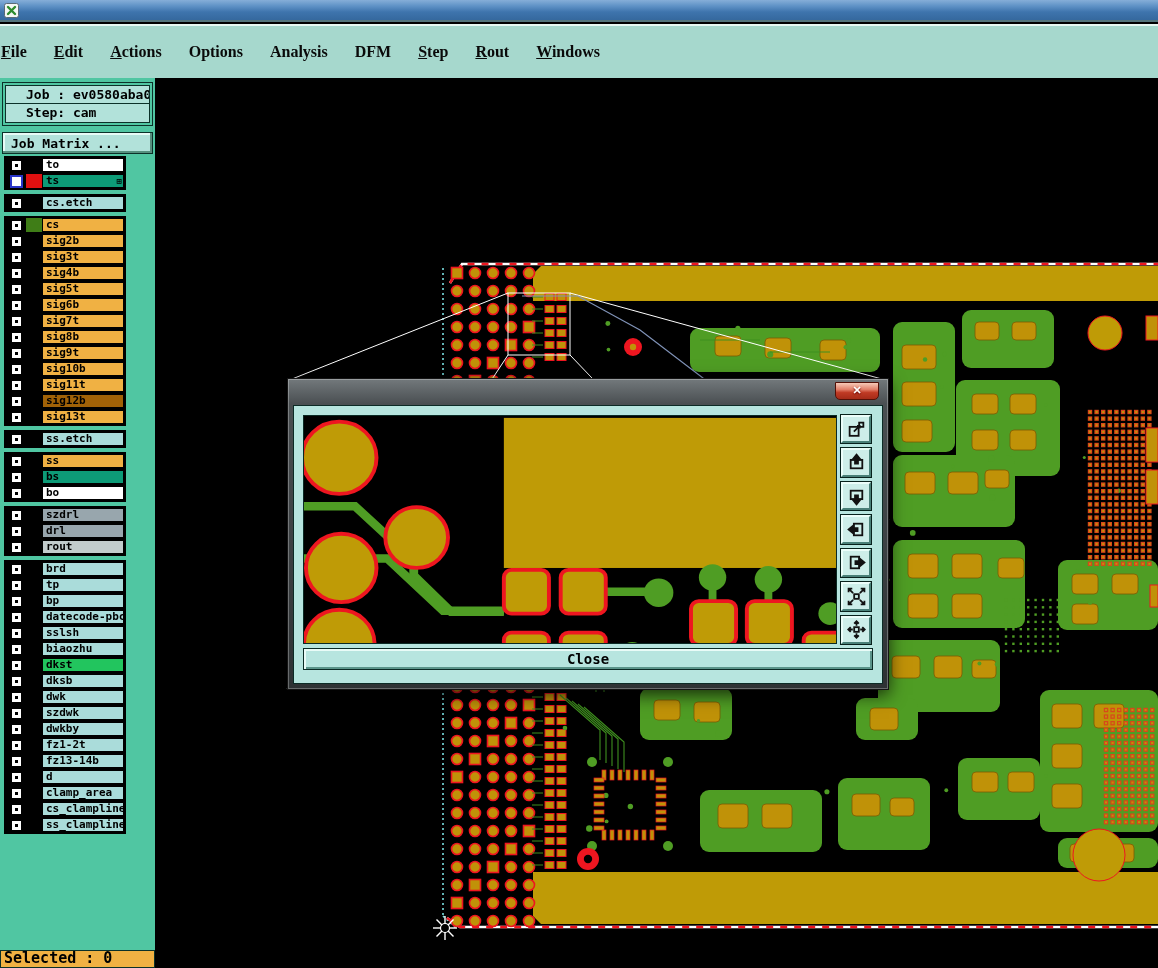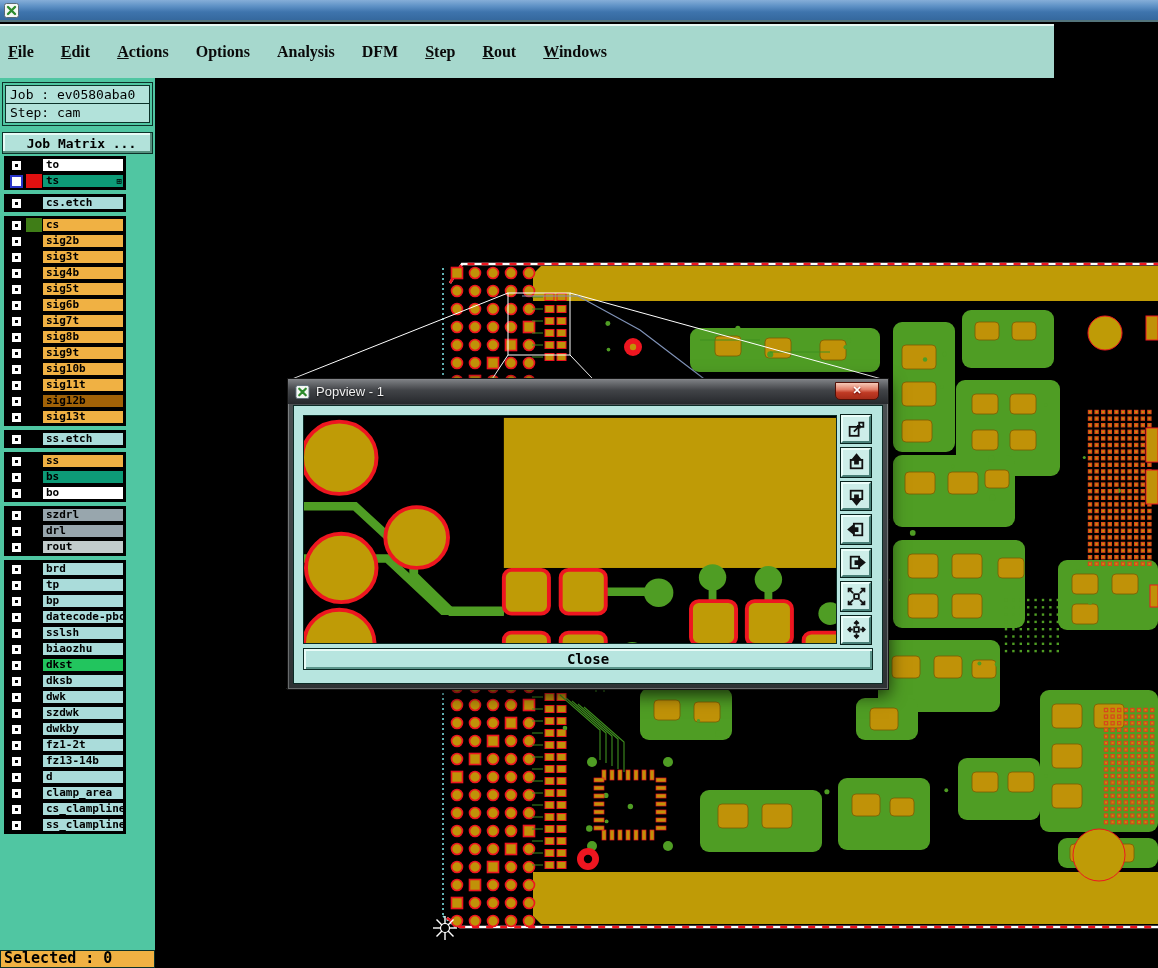--- a/index.html
+++ b/index.html
@@ -6,35 +6,35 @@
   html,body { width:1158px; height:968px; overflow:hidden; background:#000; font-family:"DejaVu Sans Mono", monospace; }
 
   
   .titlebar { position:absolute; left:0; top:0; width:1158px; height:22px;
     background:linear-gradient(180deg,#86aed8 0%,#5f92c6 30%,#3e74ad 60%,#35689e 100%);
     display:flex; align-items:center; padding-left:4px; border-bottom:2px solid #53747b; }
   .titlebar .wtitle { font-family:"Liberation Sans", sans-serif; font-size:13px; color:#10181f; margin-left:6px; white-space:nowrap; }
   .appicon { width:15px; height:15px; flex:0 0 15px; }
 
   
-  .menubar { position:absolute; left:0; top:24px; width:1054px; height:54px;
-    background:#a6d8cd; border-top:2px solid #e6f8f2; display:flex; align-items:center; padding-left:8px; }
+  .menubar { position:absolute; left:0; top:24px; width:1158px; height:54px;
+    background:#a6d8cd; border-top:2px solid #e6f8f2; display:flex; align-items:center; padding-left:1px; }
   .menu-item { font-family:"Liberation Serif", serif; font-weight:bold; font-size:16px; color:#0a0a0a;
     margin-right:27px; cursor:default; white-space:nowrap; }
   .menu-item u { text-decoration:underline; }
 
   
   .sidebar { position:absolute; left:0; top:78px; width:155px; height:874px; background:#50c6a2; }
   .jobbox { margin:4px 2px 0 2px; border:1px solid #0c3129; background:#50c6a2; padding:2px; }
   .jobline { background:#b2e2da; border:1px solid #0c3129; height:19px; line-height:17px;
-    font-size:13px; font-weight:normal; color:#000; padding-left:4px; white-space:nowrap; overflow:hidden; }
+    font-size:13px; font-weight:bold; color:#000; padding-left:20px; white-space:nowrap; overflow:hidden; }
   .jobline + .jobline { border-top:none; }
   .jobmatrix { margin:6px 2px 0 2px; height:22px; width:151px; background:#b2e2da;
     border:1px solid #0c3129; box-shadow:inset -2px -2px 0 #56907f, inset 2px 2px 0 #e7fbf6;
-    font-size:13px; font-weight:bold; font-family:"DejaVu Sans Mono", monospace; color:#000; text-align:center; padding-left:8px; cursor:default; }
+    font-size:13px; font-weight:bold; font-family:"DejaVu Sans Mono", monospace; color:#000; text-align:left; padding-left:8px; cursor:default; }
   .layers { position:absolute; left:4px; top:78px; width:122px; }
   .lgroup { background:#000; padding:2px; margin-bottom:4px; }
   .lrow { display:flex; height:14px; margin-bottom:2px; }
   .lrow:last-child { margin-bottom:0; }
   .cbcell { width:20px; background:#000; display:flex; align-items:center; justify-content:center; }
   .cb { width:13px; height:13px; background:#000; box-shadow:inset 0 0 0 2px #000, inset 0 0 0 5px #fff; position:relative; cursor:pointer; }
   .cb.active { box-shadow:inset 0 0 0 2px #2a35c8, inset 0 0 0 5px #fff; }
   .cb.active::after { content:""; position:absolute; left:5px; top:5px; width:3px; height:3px; background:#fff; }
   .swcell { width:16px; background:#000; cursor:pointer; }
   .lbl { flex:1; border:1px solid #000; font-size:11px; font-weight:bold; color:#000;
@@ -1689,27 +1689,20 @@
           <line x1="441" y1="928" x2="433" y2="928" stroke="#fff" stroke-width="1.4"></line>
           <line x1="442.1715728752538" y1="925.1715728752538" x2="436.5147186257614" y2="919.5147186257615" stroke="#fff" stroke-width="1.4"></line>
           <line x1="445" y1="924" x2="445" y2="916" stroke="#fff" stroke-width="1.4"></line>
           <line x1="447.8284271247462" y1="925.1715728752538" x2="453.4852813742386" y2="919.5147186257615" stroke="#fff" stroke-width="1.4"></line>
           <circle cx="445" cy="928" r="4.5" fill="none" stroke="#fff" stroke-width="1.2"></circle>
         </g>
       </g>
     </svg>
 
   <div class="popview">
-    <div class="pv-title">
-      <svg class="appicon" style="width:14px;height:14px" viewBox="0 0 15 15">
-        <rect x="0.5" y="0.5" width="14" height="14" rx="2" fill="#f4f7f4" stroke="#5a6a78"></rect>
-        <path d="M4 4 L11 11 M11 4 L4 11" stroke="#2e8b2e" stroke-width="2.4" stroke-linecap="round"></path>
-      </svg>
-      <span class="pv-text">Popview - 1</span>
-    </div>
     <div class="pv-close">✕</div>
     <div class="pv-body">
       <div class="pv-main">
         <div class="pv-view">
           <svg id="pop-svg" width="100%" height="100%" viewBox="0 0 543 239" preserveAspectRatio="none">
               <rect x="0" y="0" width="543" height="239" fill="#000"></rect>
               <rect x="204" y="2" width="339" height="158" fill="#bf9b06"></rect>
               <path d="M-5 95 H52 L112 152 V168 L150 206 H204" stroke="#4f9d24" stroke-width="9" fill="none"></path>
               <path d="M-5 150 H85 L142 205 H204" stroke="#4f9d24" stroke-width="9" fill="none"></path>
               <path d="M308 185 H350" stroke="#4f9d24" stroke-width="9" fill="none"></path>

